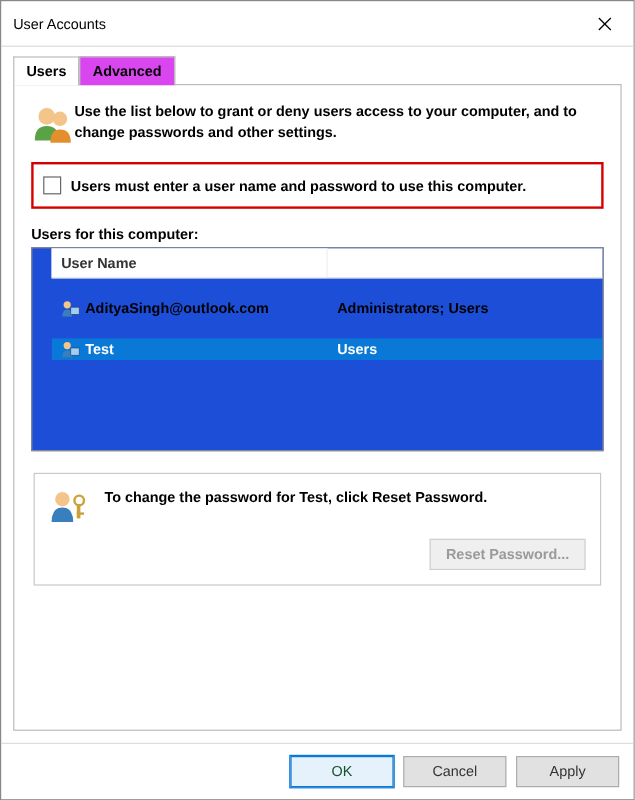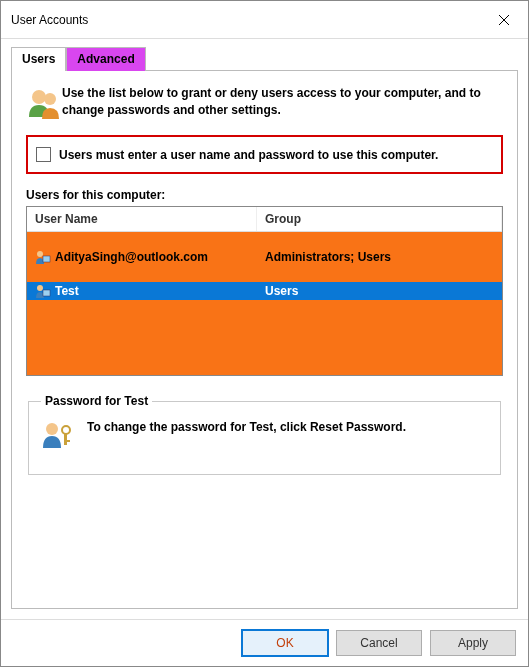--- a/index.html
+++ b/index.html
@@ -109,21 +109,22 @@
     cursor: pointer;
   }
 
   .list-label { margin-bottom: 4px; }
 
   .list-box {
     border: 1px solid #888;
     height: 170px;
     display: flex;
     flex-direction: column;
-    background: #f97316;
+    background: #1d4ed8;
+    padding-left: 16px;
   }
   .list-header {
     display: flex;
     background: #fff;
     border-bottom: 1px solid #ddd;
   }
   .list-header .col {
     padding: 5px 8px;
     border-right: 1px solid #eee;
     color: #333;
@@ -174,21 +175,21 @@
   .btn.disabled {
     color: #9a9a9a;
     background: #efefef;
     border-color: #cfcfcf;
     cursor: default;
   }
   .btn.primary {
     border: 1px solid #0a78d6;
     outline: 1px solid #0a78d6;
     background: #e5f1fb;
-    color: #c2410c;
+    color: #14532d;
   }
 
   fieldset.group {
     border: 1px solid #c9c9c9;
     margin-top: 18px;
     padding: 12px 12px 12px 12px;
   }
   fieldset.group legend {
     padding: 0 4px;
     color: #000;
@@ -245,21 +246,20 @@
       <div class="highlight-box">
         <div class="checkbox"></div>
         <div>Users must enter a user name and password to use this computer.</div>
       </div>
 
       <div class="list-label">Users for this computer:</div>
 
       <div class="list-box">
         <div class="list-header">
           <div class="col col-user">User Name</div>
-          <div class="col col-group">Group</div>
         </div>
         <div class="list-body">
           <div class="row">
             <div class="cell col-user">
               <svg class="user-icon" viewBox="0 0 16 14">
                 <circle cx="5" cy="4" r="3" fill="#f4c58a"></circle>
                 <path d="M1 14 Q1 8 5 8 Q9 8 9 14 Z" fill="#3a7fbd"></path>
                 <rect x="8" y="6" width="7" height="6" fill="#9bd0f0" stroke="#336" stroke-width="0.5"></rect>
               </svg>
               <span>AdityaSingh@outlook.com</span>
@@ -275,31 +275,33 @@
               </svg>
               <span>Test</span>
             </div>
             <div class="cell col-group">Users</div>
           </div>
         </div>
       </div>
 
 
       <fieldset class="group">
-        <legend>Password for Test</legend>
         <div class="pw-row">
           <svg class="pw-icon" viewBox="0 0 34 30">
             <circle cx="11" cy="9" r="6" fill="#f4c58a"></circle>
             <path d="M2 28 Q2 16 11 16 Q20 16 20 28 Z" fill="#3a7fbd"></path>
             <circle cx="25" cy="10" r="4" fill="none" stroke="#caa13a" stroke-width="2"></circle>
             <rect x="23" y="13" width="3" height="12" fill="#caa13a"></rect>
             <rect x="23" y="20" width="6" height="2" fill="#caa13a"></rect>
           </svg>
           <div>To change the password for Test, click Reset Password.</div>
         </div>
+        <div class="btn-row" style="margin-top:4px">
+          <div class="btn disabled" style="min-width:130px">Reset Password...</div>
+        </div>
       </fieldset>
 
     </div>
   </div>
 
   <div class="footer">
     <div class="btn primary">OK</div>
     <div class="btn">Cancel</div>
     <div class="btn">Apply</div>
   </div>

